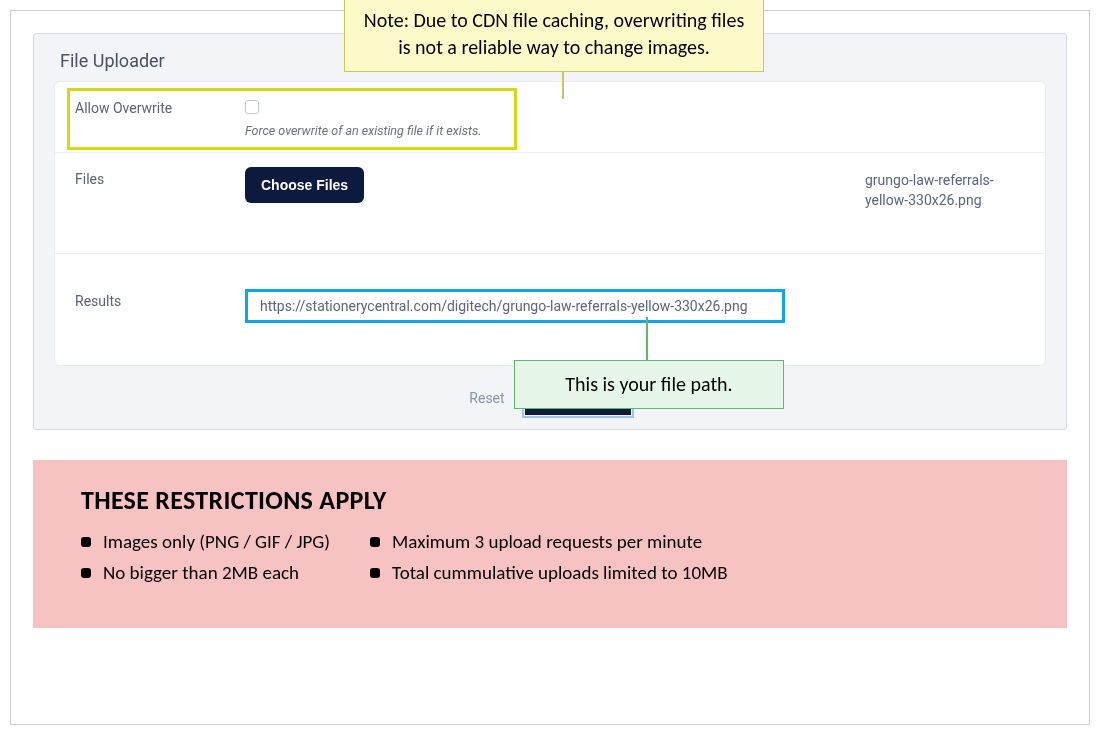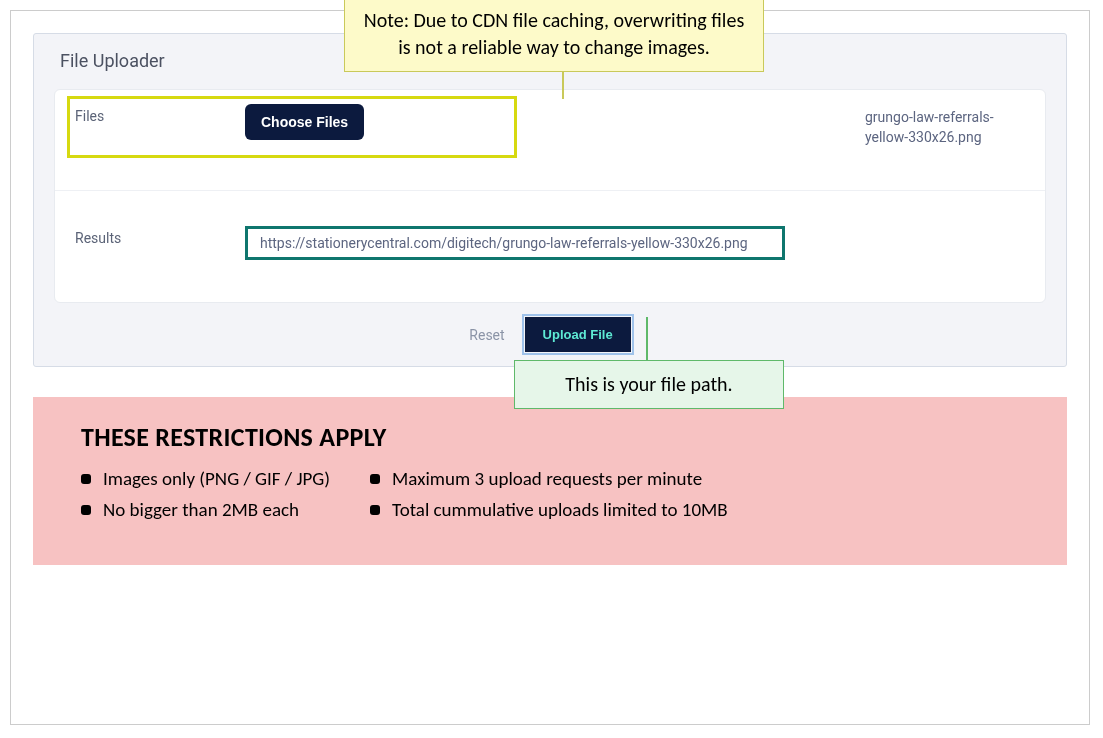--- a/index.html
+++ b/index.html
@@ -19,21 +19,21 @@
     border: 1px solid #d6dce6;
     background: #f3f4f8;
     border-radius: 3px;
     padding: 16px 20px 14px 20px;
     position: relative;
   }
   .panel-title {
     color: #4b5161;
     font-size: 18px;
     font-weight: 400;
-    margin-bottom: 18px;
+    margin-bottom: 10px;
     margin-left: 6px;
   }
   .inner-card {
     background: #fff;
     border: 1px solid #e8ebf0;
     border-radius: 6px;
     padding: 0;
     position: relative;
   }
   .row {
@@ -91,21 +91,21 @@
     right: 20px;
     top: 18px;
     width: 160px;
     text-align: left;
     color: #5c6580;
     font-size: 14px;
     line-height: 1.4;
   }
   .results-row { padding-top: 35px; padding-bottom: 42px; }
   .result-box {
-    border: 3px solid #0f766e;
+    border: 3px solid #0ea5e9;
     background: #fff;
     padding: 6px 12px;
     font-size: 14px;
     color: #5c6580;
     display: inline-block;
     min-width: 540px;
   }
   .bottom-actions {
     display: flex;
     justify-content: center;
@@ -212,20 +212,27 @@
 
     <div class="callout callout-yellow">Note: Due to CDN file caching, overwriting files is not a reliable way to change images.</div>
     <div class="connector-y"></div>
 
     <div class="panel-title">File Uploader</div>
 
     <div class="inner-card">
 
       <div class="highlight-yellow"></div>
 
+      <div class="row">
+        <div class="row-label">Allow Overwrite</div>
+        <div class="row-body">
+          <span class="checkbox"></span>
+          <div class="help-text">Force overwrite of an existing file if it exists.</div>
+        </div>
+      </div>
 
       <div class="row" style="padding-bottom:50px;">
         <div class="row-label">Files</div>
         <div class="row-body">
           <button class="btn-dark">Choose Files</button>
         </div>
         <div class="file-name">grungo-law-referrals-yellow-330x26.png</div>
       </div>
 
       <div class="row results-row">

